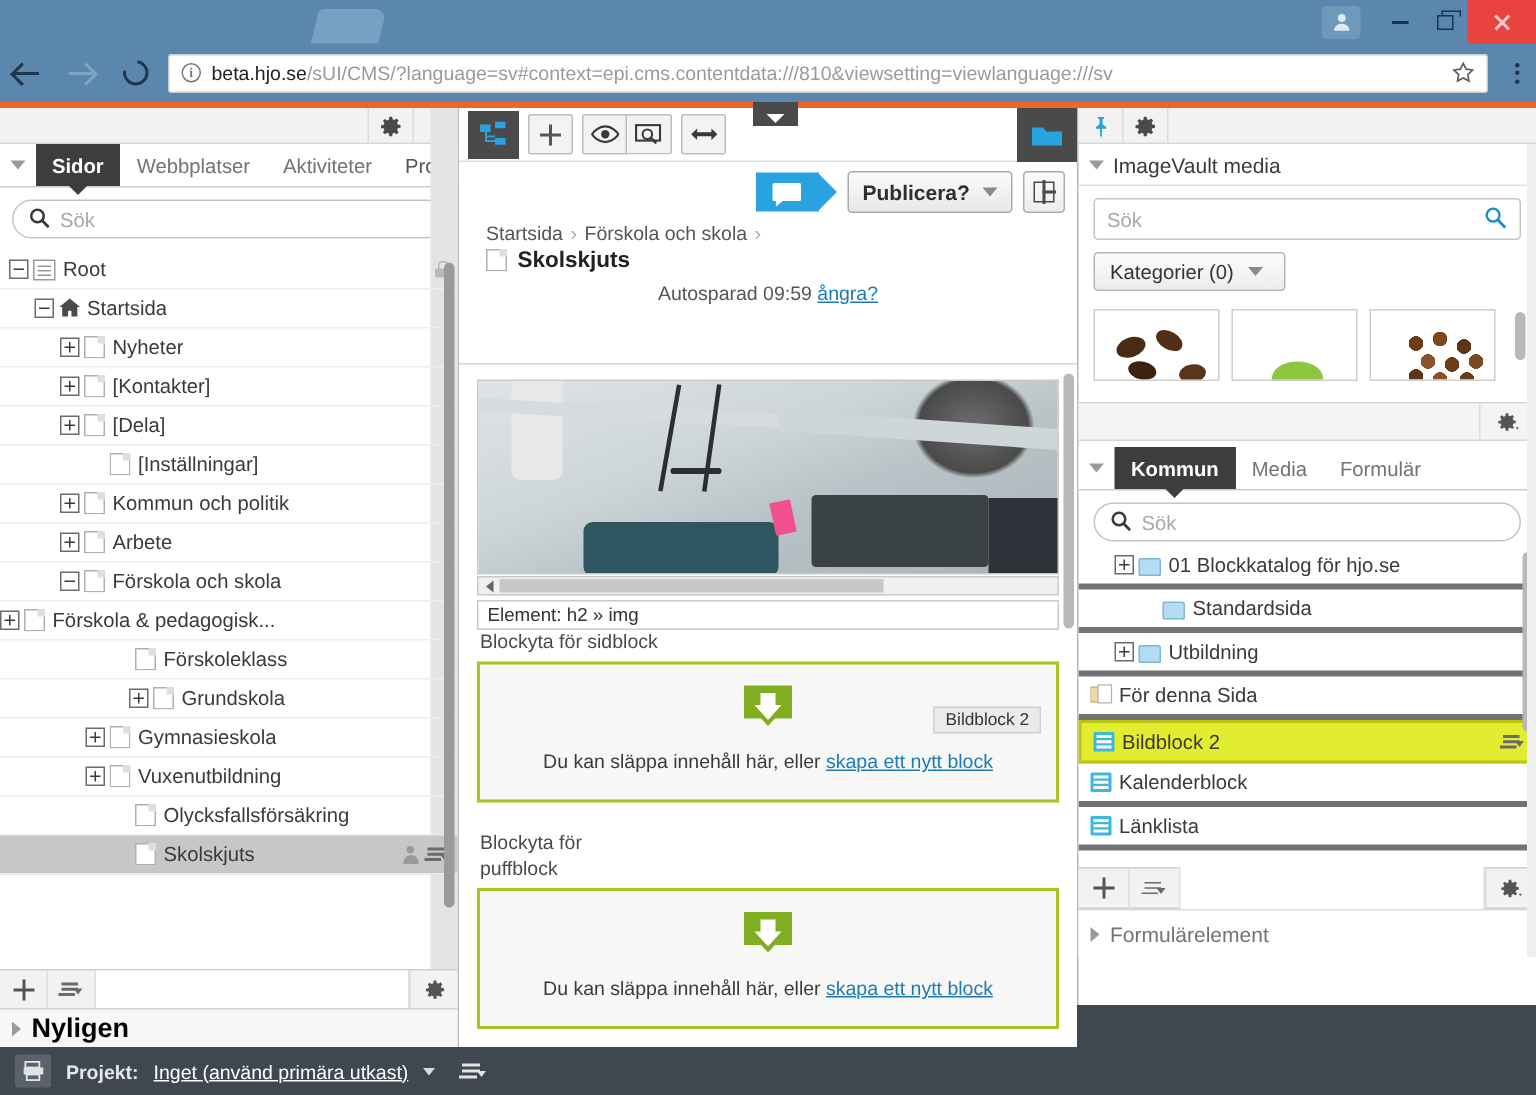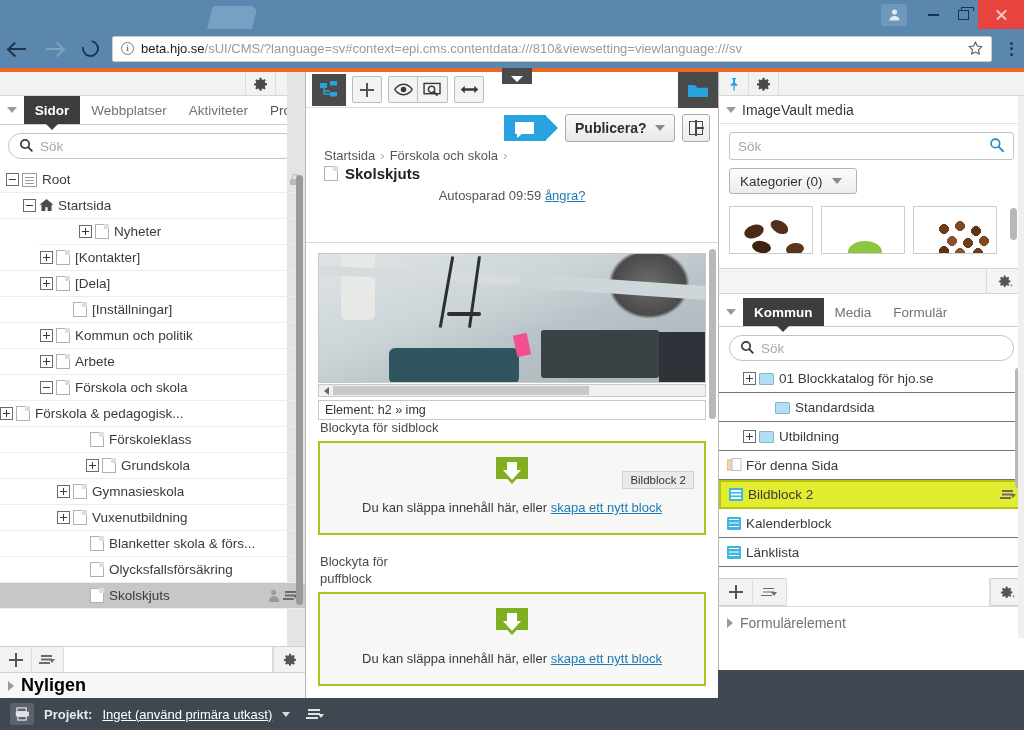--- a/index.html
+++ b/index.html
@@ -259,21 +259,21 @@
   #iv-thumbs { display:flex; gap:8px; margin-top:12px; position:relative; }
   .iv-thumb { width:84px; height:48px; border:1px solid #cdcdcd; background:#fff; overflow:hidden; position:relative; cursor:pointer; }
   #iv-thumb-scroll { position:absolute; right:-3px; top:2px; width:7px; height:32px; background:#b8b8b8; border-radius:4px; }
   #iv-footer { position:absolute; left:0; right:0; top:196px; height:26px; background:#f4f4f4; border-top:1px solid #d6d6d6; border-bottom:1px solid #d6d6d6; display:flex; }
   #iv-footer .sp { flex:1 1 auto; }
   #iv-footer .gb { width:38px; display:flex; align-items:center; justify-content:center; border-left:1px solid #dcdcdc; cursor:pointer; }
 
   #right-tabs { position:absolute; left:0; right:0; top:226px; height:29px; background:#fff; border-bottom:1px solid #ccc; display:flex; align-items:stretch; }
   #right-search-wrap { position:absolute; left:0; right:0; top:255px; padding:8px 10px 6px 10px; }
   #block-tree { position:absolute; left:0; right:0; top:292px; bottom:120px; overflow:hidden; }
-  .btree-row { height:29px; display:flex; align-items:center; border-bottom:1px solid #737373; font-size:13.5px; color:#3a3a3a; padding-right:6px; cursor:pointer; }
+  .btree-row { height:29px; display:flex; align-items:center; border-bottom:4px solid #737373; font-size:13.5px; color:#3a3a3a; padding-right:6px; cursor:pointer; }
   .btree-row.selected { background:#e3ed2f; border:2px solid #b9c40e; height:29px; }
   #block-vscroll { position:absolute; right:2px; top:4px; width:7px; height:120px; background:#b8b8b8; border-radius:4px; }
   #right-bottom-bar {
     position:absolute; left:0; right:0; bottom:92px; height:28px; background:#f2f2f2;
     border-top:1px solid #cfcfcf; border-bottom:1px solid #cfcfcf; display:flex; align-items:center;
   }
   .rbb-btn { width:34px; height:28px; display:flex; align-items:center; justify-content:center; border-right:1px solid #dcdcdc; cursor:pointer; }
   .rbb-mid { flex:1 1 auto; height:28px; background:#fff; border-right:1px solid #dcdcdc; }
   .rbb-btn.last { border-right:none; border-left:1px solid #dcdcdc; }
   #form-section { position:absolute; left:0; right:0; bottom:60px; height:32px; background:#fff; border-top:1px solid #dcdcdc; display:flex; align-items:center; gap:7px; padding-left:8px; cursor:pointer; }
@@ -396,21 +396,21 @@
         <div class="tree-row" style="padding-left: 23px;">
           <span class="tw-exp box"></span>
           <span class="tw-ico ico-home">
             <svg width="15" height="14" viewBox="0 0 16 15">
               <path d="M8 1L0.6 7.2h2V14h4.2V9.8h2.4V14h4.2V7.2h2z" fill="#4a4a4a"></path>
             </svg>
           </span>
           <span class="tree-lbl">Startsida</span>
           <span class="tr-right"></span>
         </div>
-        <div class="tree-row" style="padding-left: 40px; margin-left: 39px;">
+        <div class="tree-row" style="padding-left: 40px;">
           <span class="tw-exp box plus"></span>
           <span class="tw-ico ico-page"></span>
           <span class="tree-lbl">Nyheter</span>
           <span class="tr-right"></span>
         </div>
         <div class="tree-row" style="padding-left: 40px;">
           <span class="tw-exp box plus"></span>
           <span class="tw-ico ico-page"></span>
           <span class="tree-lbl">[Kontakter]</span>
           <span class="tr-right"></span>
@@ -466,26 +466,20 @@
         <div class="tree-row" style="padding-left: 57px;">
           <span class="tw-exp box plus"></span>
           <span class="tw-ico ico-page"></span>
           <span class="tree-lbl">Gymnasieskola</span>
           <span class="tr-right"></span>
         </div>
         <div class="tree-row" style="padding-left: 57px;">
           <span class="tw-exp box plus"></span>
           <span class="tw-ico ico-page"></span>
           <span class="tree-lbl">Vuxenutbildning</span>
-          <span class="tr-right"></span>
-        </div>
-        <div class="tree-row" style="padding-left: 74px;">
-          <span class="tw-exp"></span>
-          <span class="tw-ico ico-page"></span>
-          <span class="tree-lbl">Blanketter skola &amp; förs...</span>
           <span class="tr-right"></span>
         </div>
         <div class="tree-row" style="padding-left: 74px;">
           <span class="tw-exp"></span>
           <span class="tw-ico ico-page"></span>
           <span class="tree-lbl">Olycksfallsförsäkring</span>
           <span class="tr-right"></span>
         </div>
         <div class="tree-row selected" style="padding-left: 74px;">
           <span class="tw-exp"></span>

